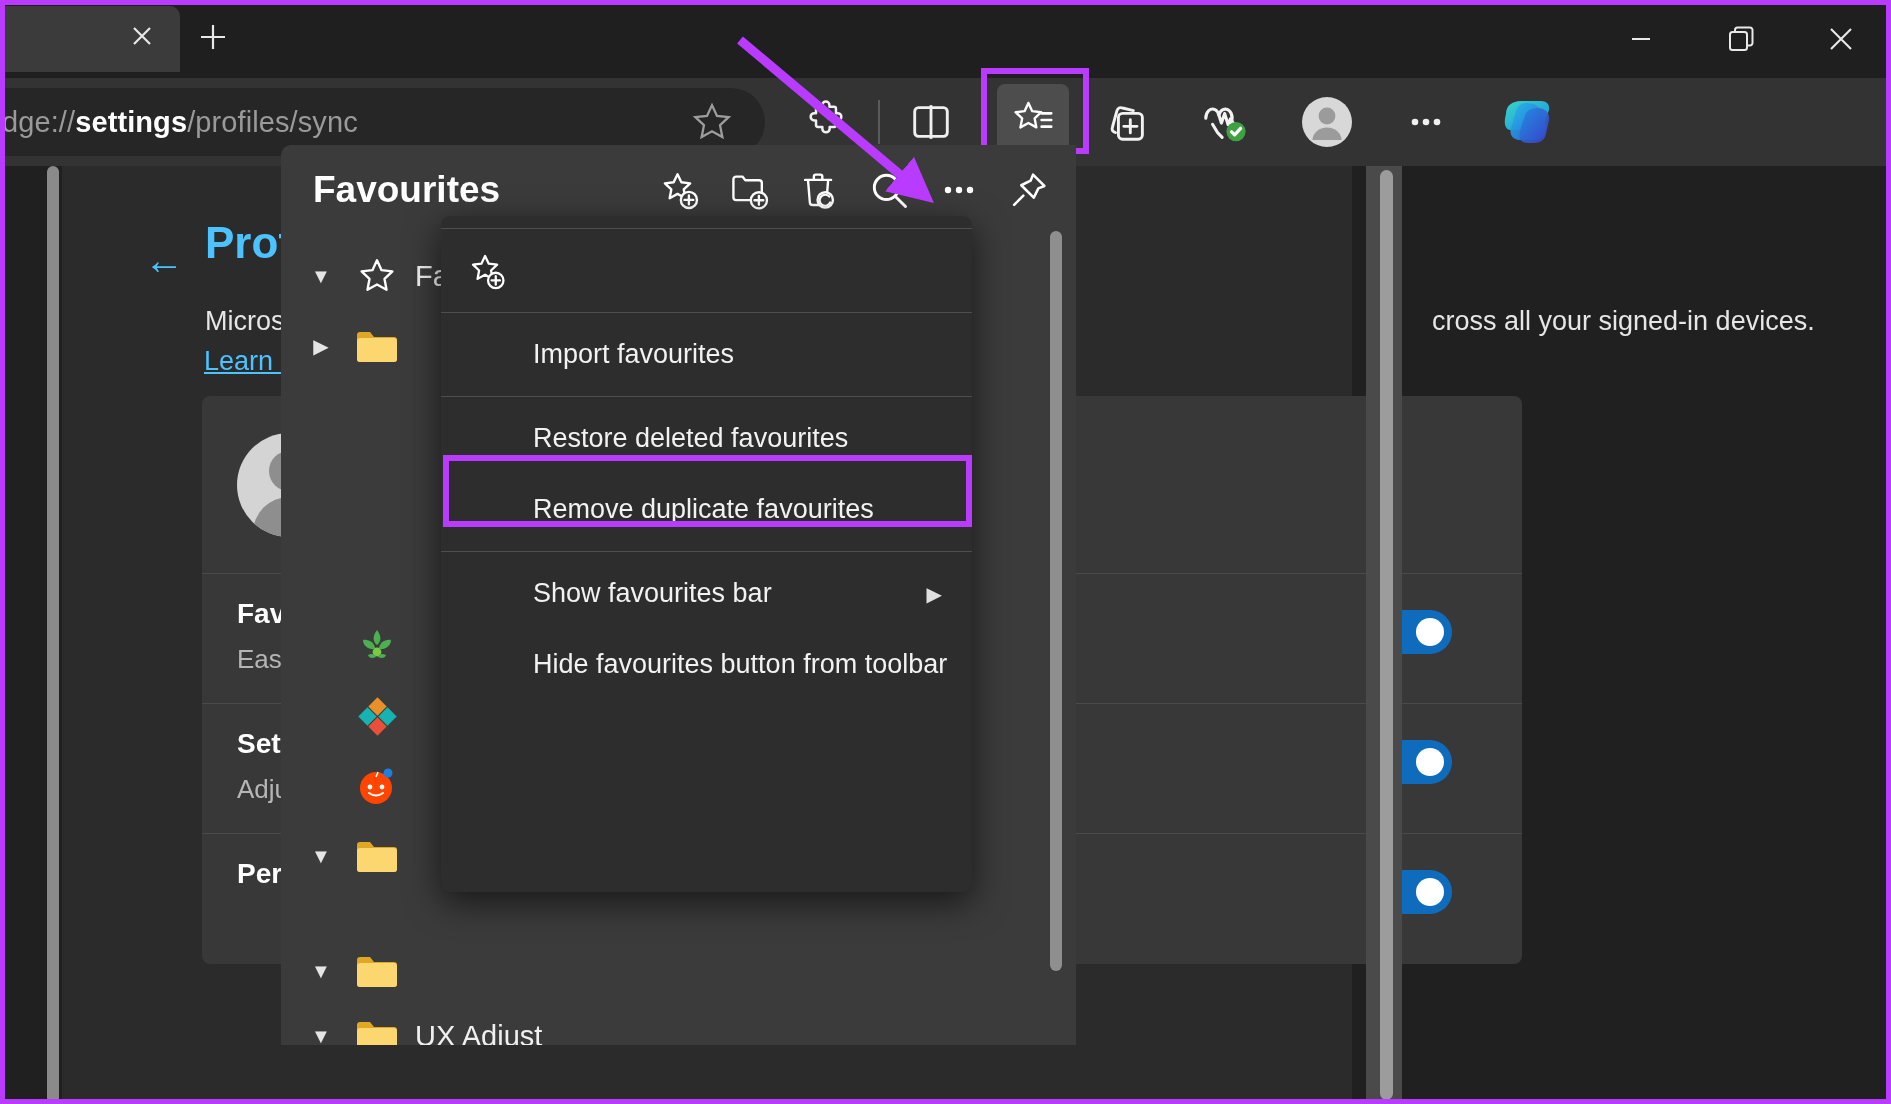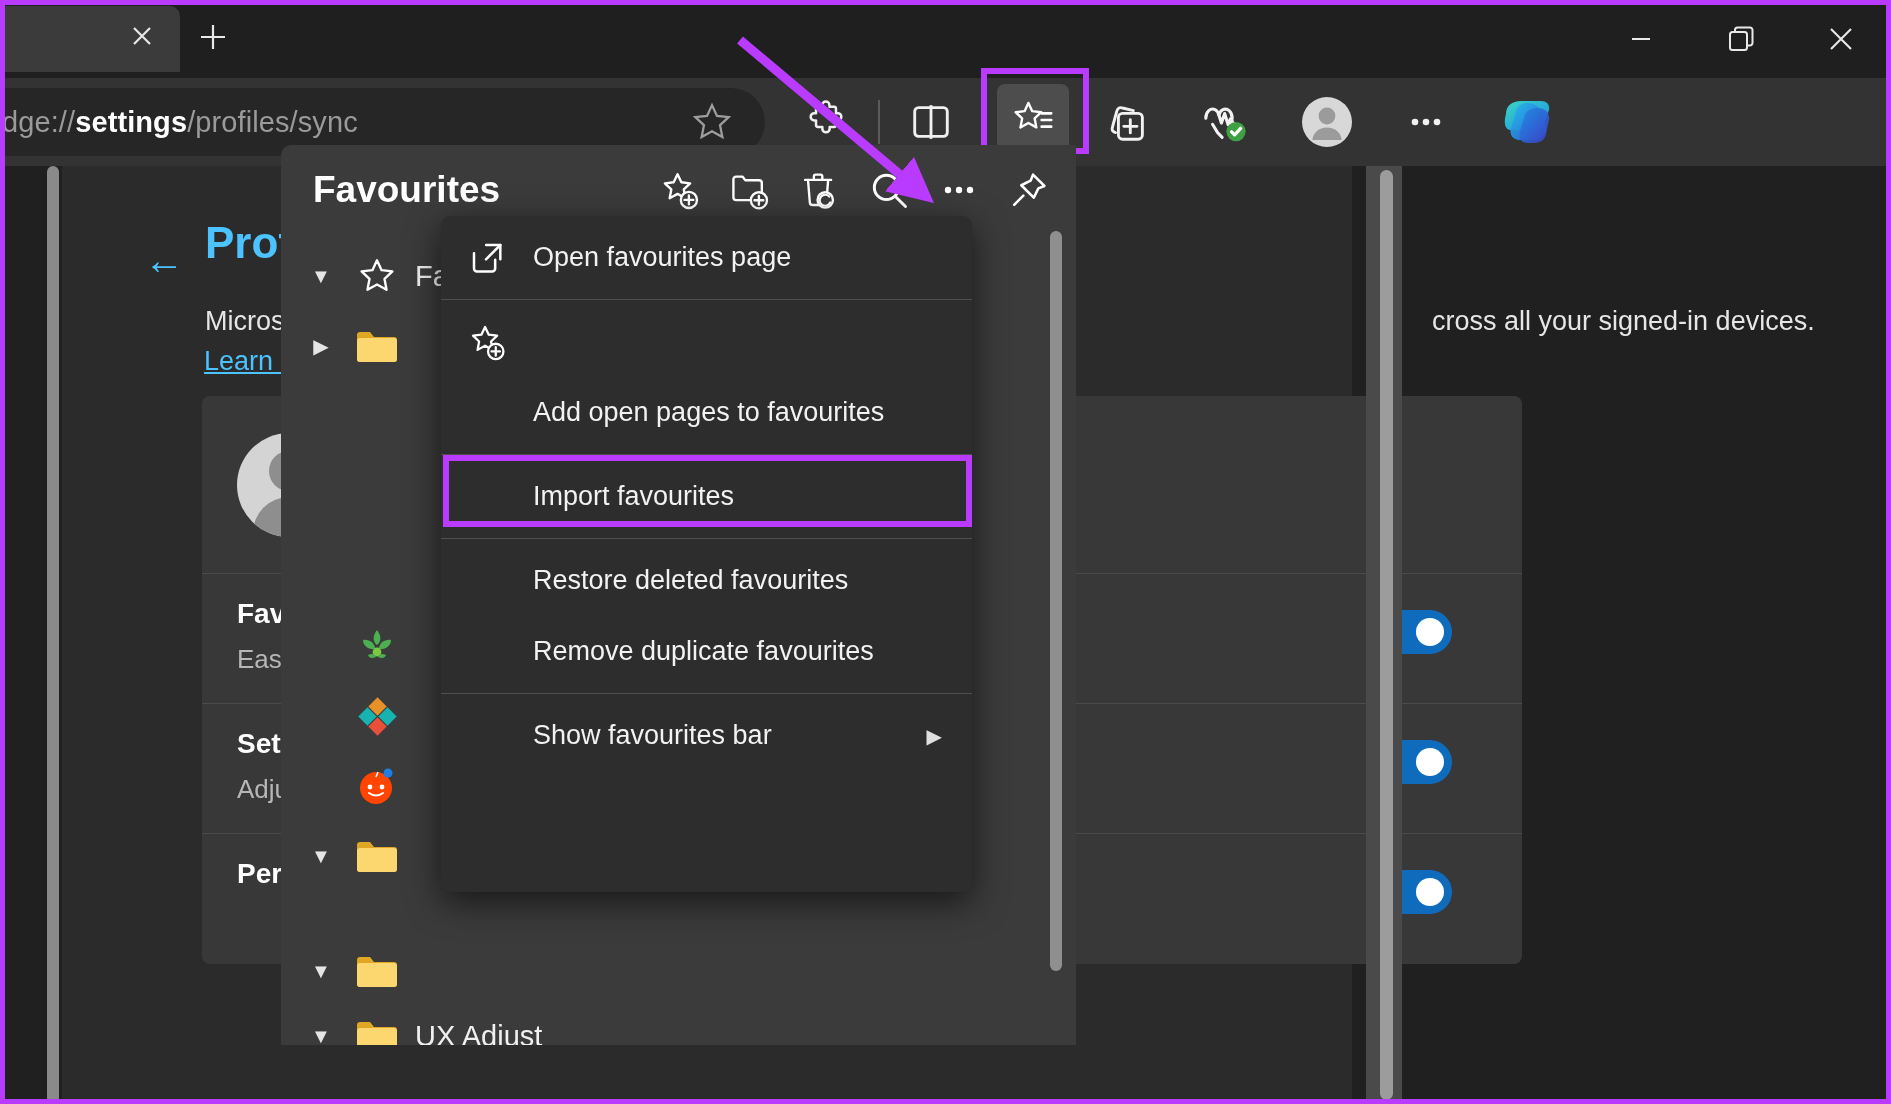--- a/index.html
+++ b/index.html
@@ -623,47 +623,33 @@
         </div>
         <div class="fav-label">UX Adjust</div>
       </div>
     </div>
 
     <div class="flyout-scrollbar"></div>
   </div>
 
   <div class="ctxmenu">
 
-    <div class="mi">
-      <div class="mi-ico">
-        <svg width="40" height="40" viewBox="0 0 24 24">
-          <path d="M4.2 9.2 V18.3 a1.8 1.8 0 0 0 1.8 1.8 h9.1 a1.8 1.8 0 0 0 1.8 -1.8 V13" stroke="#ffffff" stroke-width="1.5" fill="none" stroke-linecap="round"></path>
-          <path d="M11.5 4.2 H20 V12.7" stroke="#ffffff" stroke-width="1.5" fill="none" stroke-linecap="round" stroke-linejoin="round"></path>
-          <path d="M20 4.2 L11.4 12.8" stroke="#ffffff" stroke-width="1.5" fill="none" stroke-linecap="round"></path>
-        </svg>
-      </div>
-      <div class="mi-label">Open favourites page</div>
-    </div>
 
     <div class="mi-sep"></div>
 
     <div class="mi">
       <div class="mi-ico">
         <svg width="42" height="42" viewBox="0 0 24 24">
           <path d="M10.9 3.4 l2.1 4.4 4.8 .6 -3.5 3.3 .9 4.8 -4.3 -2.4 -4.3 2.4 .9 -4.8 -3.5 -3.3 4.8 -.6 z" stroke="#ffffff" stroke-width="1.3" fill="none" stroke-linejoin="round"></path>
           <circle cx="17" cy="17.4" r="4.4" stroke="#ffffff" stroke-width="1.3" fill="#2d2d2d"></circle>
           <path d="M17 15 V19.8 M14.6 17.4 H19.4" stroke="#ffffff" stroke-width="1.3" stroke-linecap="round"></path>
         </svg>
       </div>
     </div>
 
-    <div class="mi">
-      <div class="mi-ico"></div>
-      <div class="mi-label">Add open pages to favourites</div>
-    </div>
 
     <div class="mi-sep"></div>
 
     <div class="mi">
       <div class="mi-ico"></div>
       <div class="mi-label">Import favourites</div>
     </div>
 
 
     <div class="mi-sep"></div>
@@ -679,20 +665,24 @@
     </div>
 
     <div class="mi-sep"></div>
 
     <div class="mi">
       <div class="mi-ico"></div>
       <div class="mi-label">Show favourites bar</div>
       <div class="mi-chevron">▶</div>
     </div>
 
+    <div class="mi">
+      <div class="mi-ico"></div>
+      <div class="mi-label">Hide favourites button from toolbar</div>
+    </div>
 
   </div>
 
   <div class="import-highlight"></div>
 
   <svg class="arrow-svg" width="250" height="190" viewBox="0 0 250 190">
     <defs>
       <marker id="arrowhead" markerWidth="5" markerHeight="5" refX="2.4" refY="2.5" orient="auto">
         <path d="M0 0 L5 2.5 L0 5 z" fill="#b93bff"></path>
       </marker>

